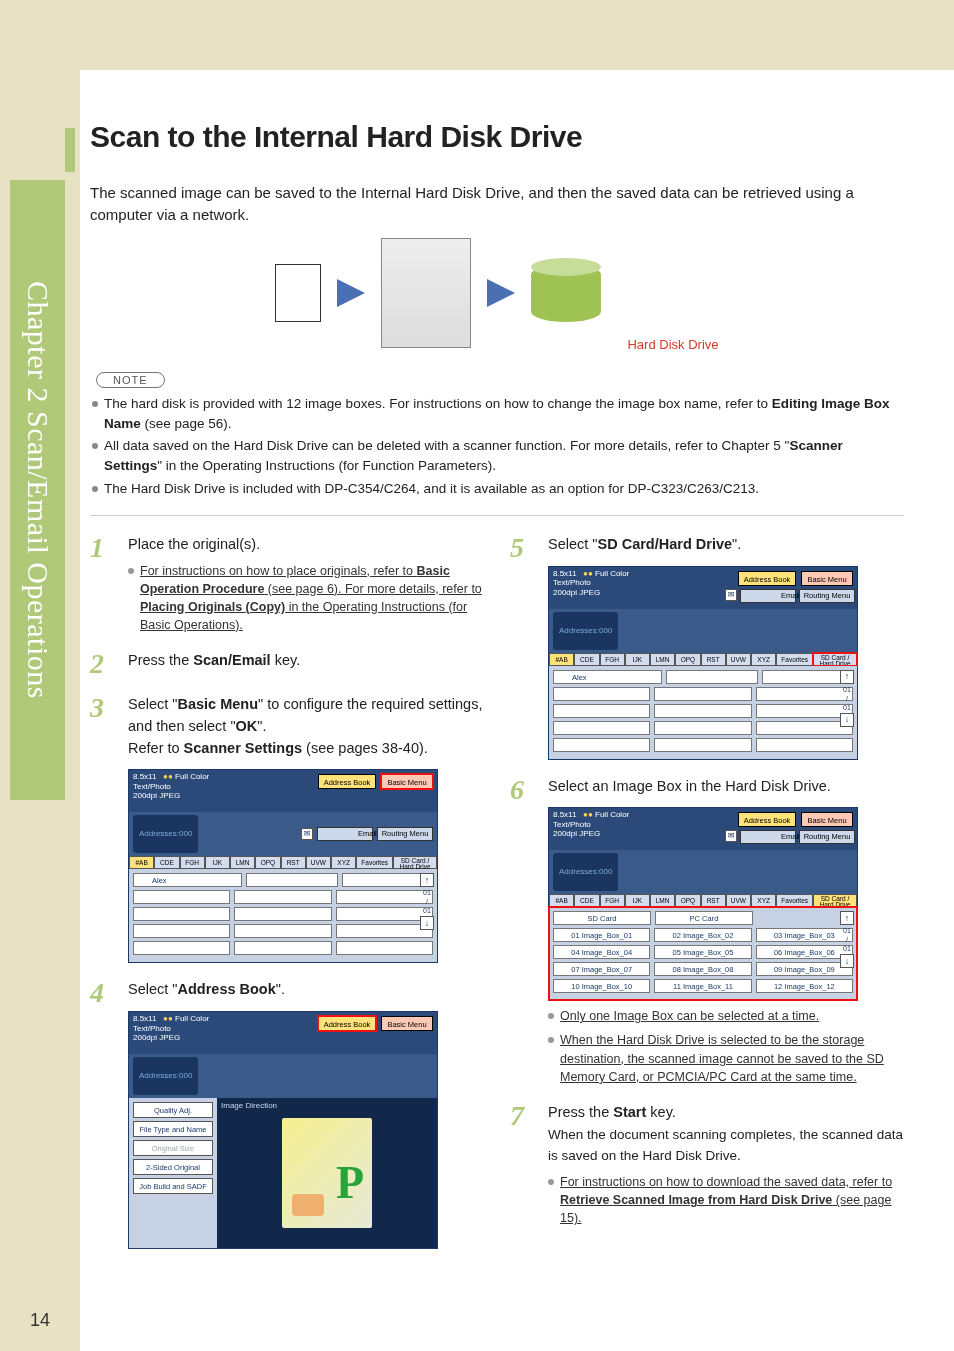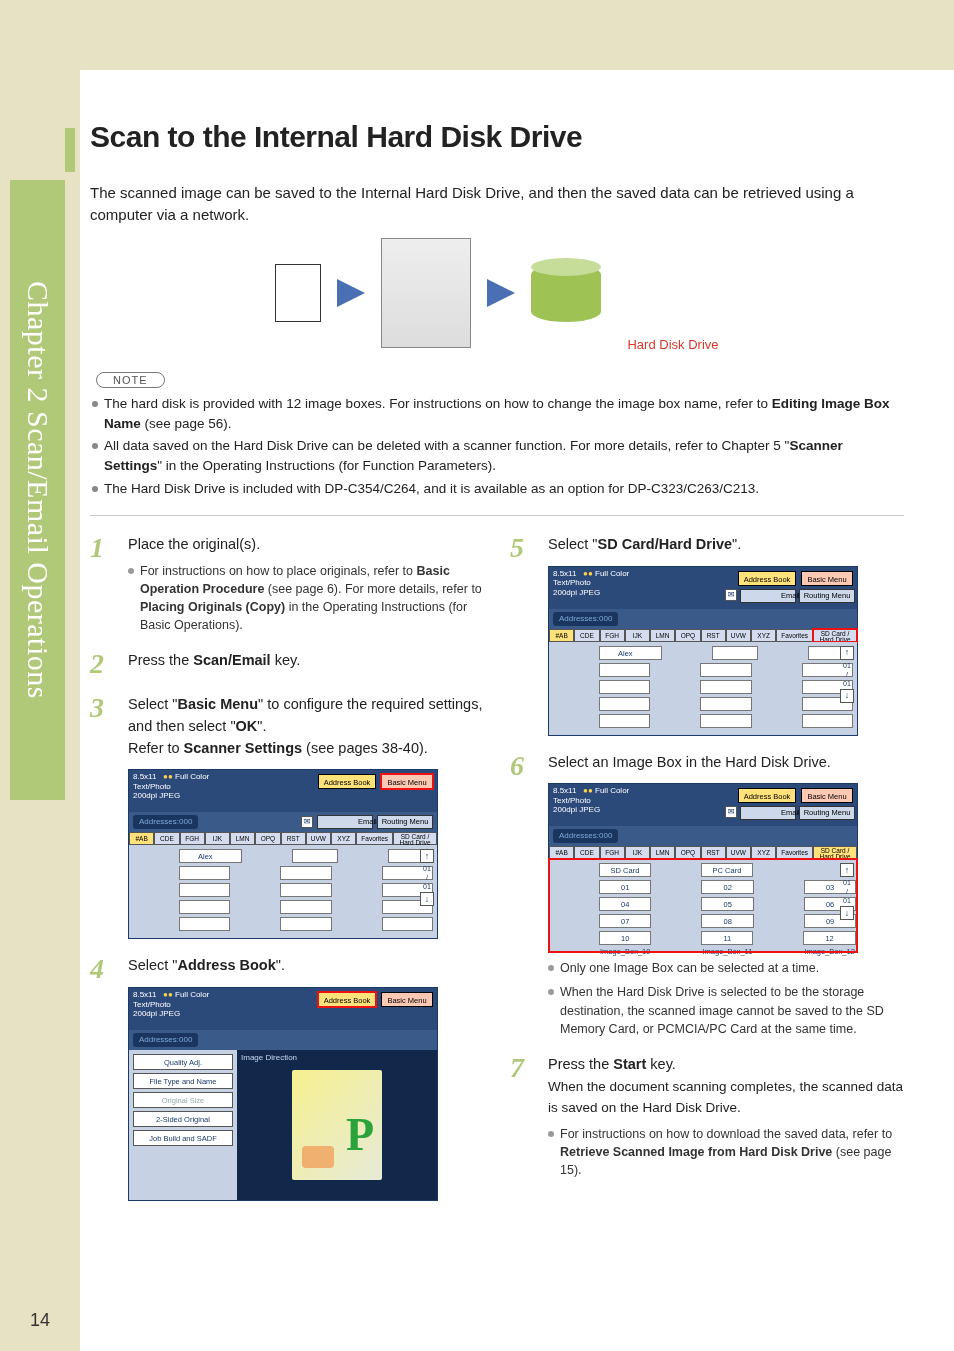--- a/index.html
+++ b/index.html
@@ -182,20 +182,21 @@
     color: #222;
     line-height: 1.5;
   }
   .step-body .sub {
     font-size: 12.5px;
     color: #333;
     margin-top: 6px;
     position: relative;
     padding-left: 12px;
     line-height: 1.45;
+    text-decoration: underline;
   }
   .step-body .sub::before {
     content: "";
     position: absolute;
     left: 0; top: 6px;
     width: 6px; height: 6px;
     background: #999;
     border-radius: 50%;
   }
   .bold { font-weight: bold; }
@@ -234,21 +235,21 @@
   .screen .addr-row {
     display: flex;
     background: #3a5a8a;
     padding: 3px 4px;
     align-items: center;
     gap: 4px;
   }
   .screen .addr-pill {
     background: #1a3560;
     border-radius: 3px;
-    padding: 1px 6px;
+    padding: 13px 6px;
     color: #7ea9d8;
     font-size: 8px;
   }
   .screen .btn-email, .screen .btn-rm {
     background: #cdd8ea;
     color: #000;
     border: 1px solid #333;
     height: 14px;
     line-height: 12px;
     font-size: 7.5px;
@@ -284,21 +285,20 @@
   .screen .list-row { display: flex; gap: 4px; margin-bottom: 3px; }
   .screen .cell {
     flex: 1;
     background: #fff;
     border: 1px solid #777;
     height: 14px;
     font-size: 7.5px;
     color: #1a3a6a;
     text-align: center;
     line-height: 13px;
-    margin-left: 46px;
   }
   .screen .cell.empty { background: #fff; }
   .screen .cell.alex { text-align: left; padding-left: 18px; position: relative; }
   .screen .scroll {
     position: absolute;
     right: 3px; top: 4px;
     width: 14px;
     display: flex;
     flex-direction: column;
     align-items: center;
@@ -314,21 +314,21 @@
   }
   .screen .scroll .ind { font-size: 7px; color: #1a3a6a; line-height: 1; text-align: center; }
 
   
   .screen4-body {
     display: flex;
     background: #c6d2e3;
     min-height: 150px;
   }
   .screen4-left {
-    width: 108px;
+    width: 88px;
     padding: 4px;
     display: flex;
     flex-direction: column;
     gap: 3px;
   }
   .screen4-left .opt {
     background: #fff;
     border: 1px solid #555;
     font-size: 7.5px;
     color: #1a3a6a;

